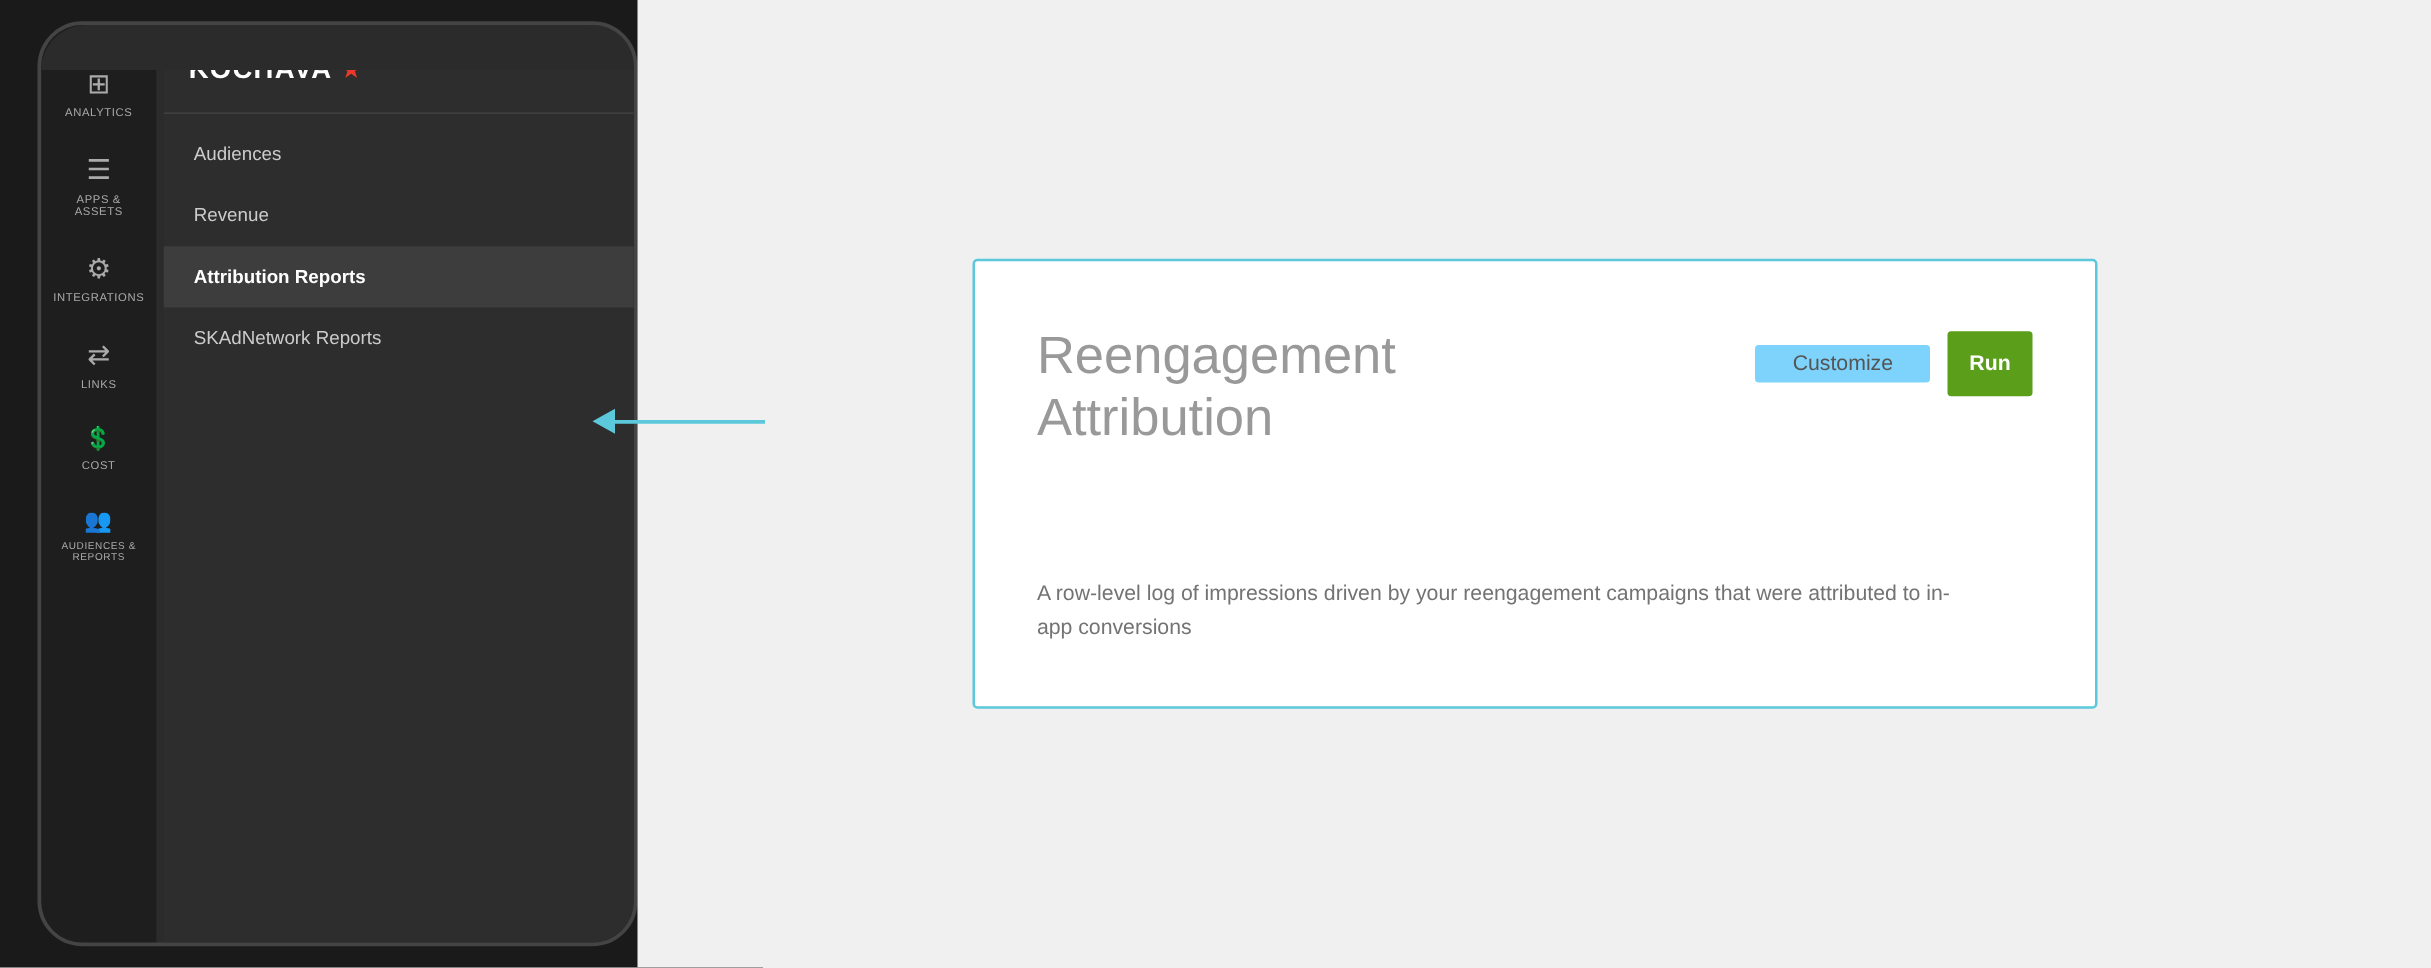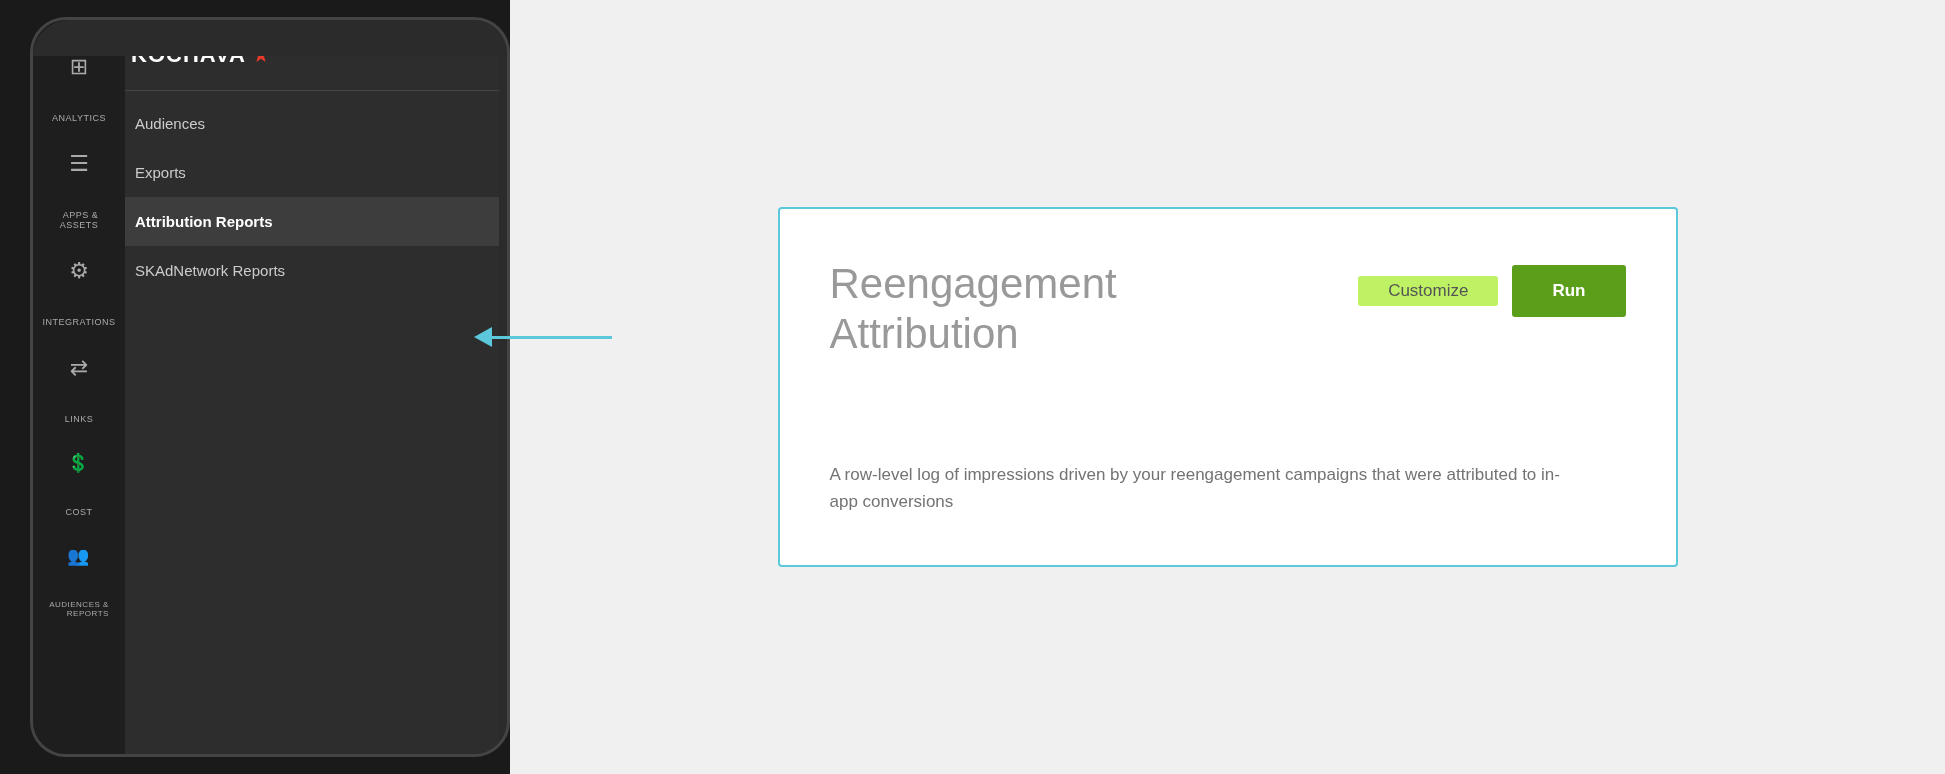--- a/index.html
+++ b/index.html
@@ -53,27 +53,26 @@
 
     .sidebar-icon-item .icon-glyph {
       font-size: 22px;
       color: #aaa;
     }
     .sidebar-icon-item .icon-label {
       font-size: 9px;
       color: #aaa;
       letter-spacing: 0.5px;
       text-transform: uppercase;
-      text-align: right;
-      margin-top: 28px;
+      text-align: center;
     }
 
     .sidebar-main {
       position: absolute;
-      left: 78px;
+      left: 98px;
       top: 0;
       width: 388px;
       height: 100%;
       background: #2d2d2d;
       z-index: 1;
     }
 
     .brand-header {
       padding: 22px 20px 22px 20px;
       border-bottom: 1px solid #444;
@@ -153,35 +152,35 @@
     }
 
     .card-actions {
       display: flex;
       gap: 14px;
       align-items: center;
       margin-top: 6px;
     }
 
     .btn-customize {
-      background: #bef264;
+      background: #7dd3fc;
       color: #555;
       border: none;
       padding: 5px 30px;
       font-size: 17px;
       border-radius: 3px;
       cursor: pointer;
       font-weight: 500;
     }
 
     .btn-run {
       background: #5a9e1a;
       color: #fff;
       border: none;
-      padding: 16px 40px;
+      padding: 16px 17px;
       font-size: 17px;
       border-radius: 3px;
       cursor: pointer;
       font-weight: 600;
     }
 
     .card-description {
       font-size: 17px;
       color: #737373;
       line-height: 1.6;
@@ -259,21 +258,21 @@
     </div>
   </div>
 
   <div class="sidebar-main">
     <div class="brand-header">
       <span class="brand-name">KOCHAVA</span>
       <span class="brand-star">★</span>
     </div>
     <nav class="nav-list">
       <div class="nav-item">Audiences</div>
-      <div class="nav-item">Exports</div>
+      <div class="nav-item">Revenue</div>
       <div class="nav-item active">Attribution Reports</div>
       <div class="nav-item">SKAdNetwork Reports</div>
     </nav>
   </div>
 </div>
 
 <div class="arrow-indicator">
   <div class="arrow-head"></div>
   <div class="arrow-line"></div>
 </div>

